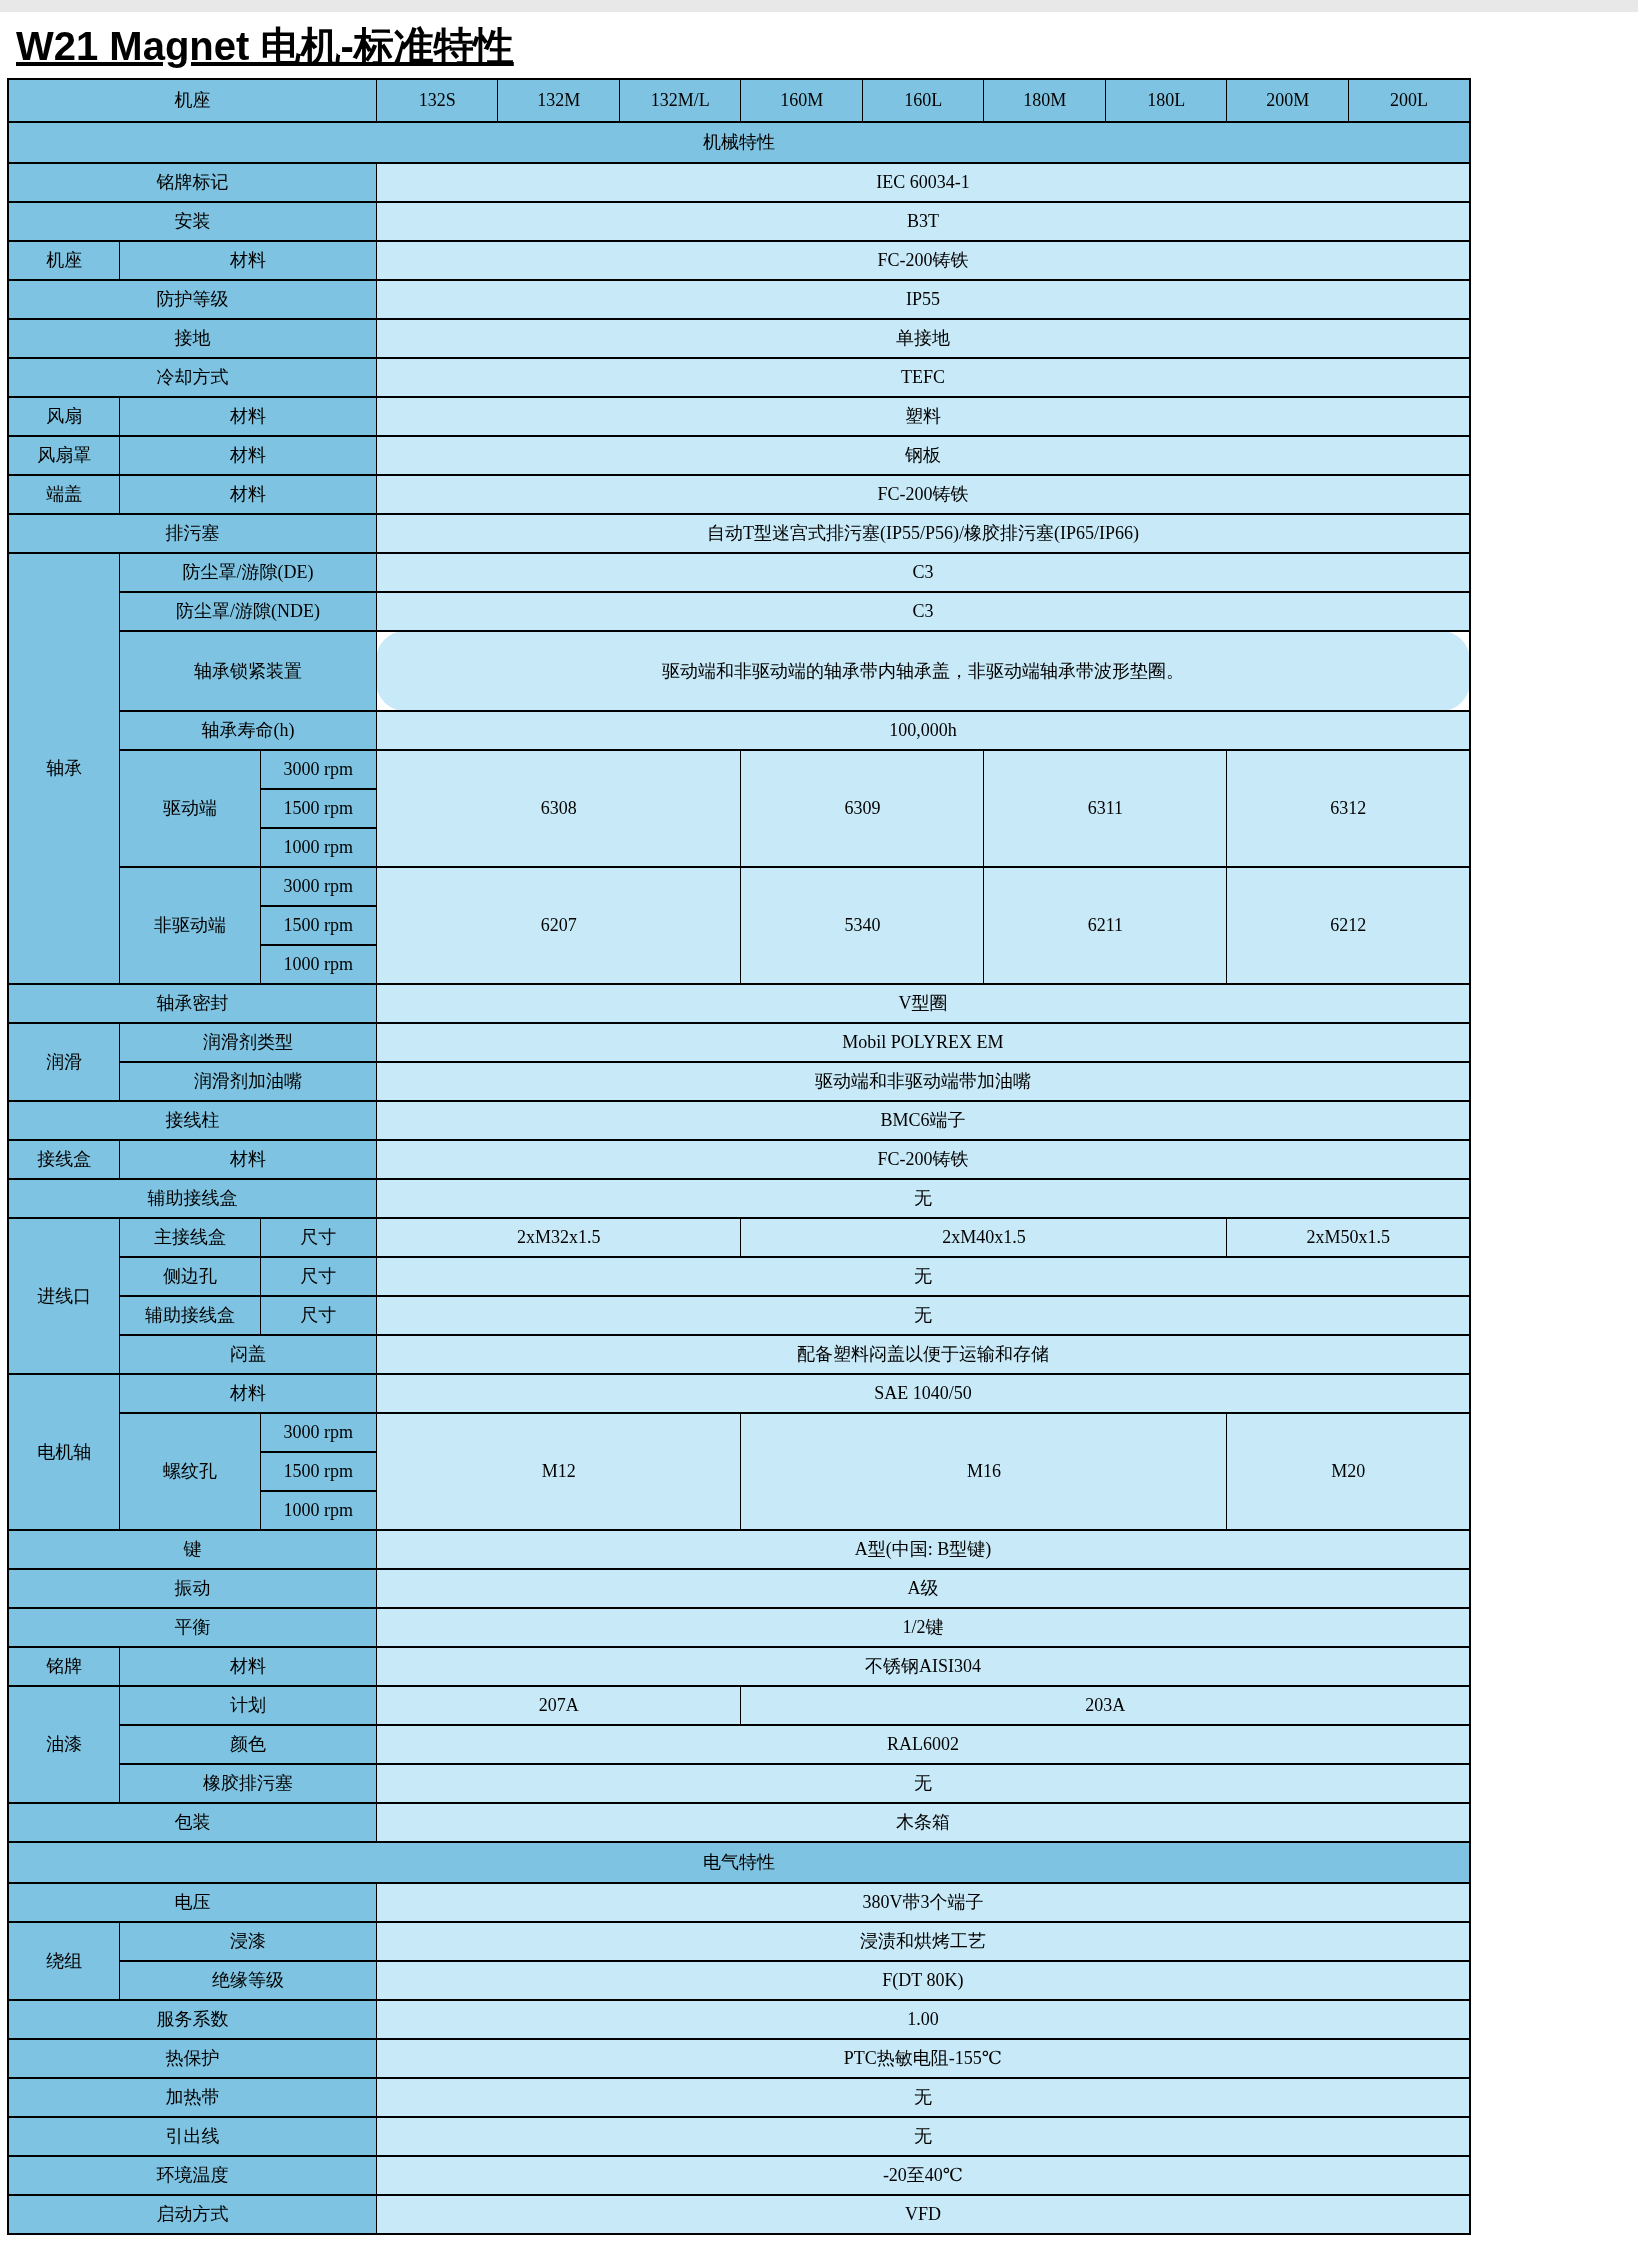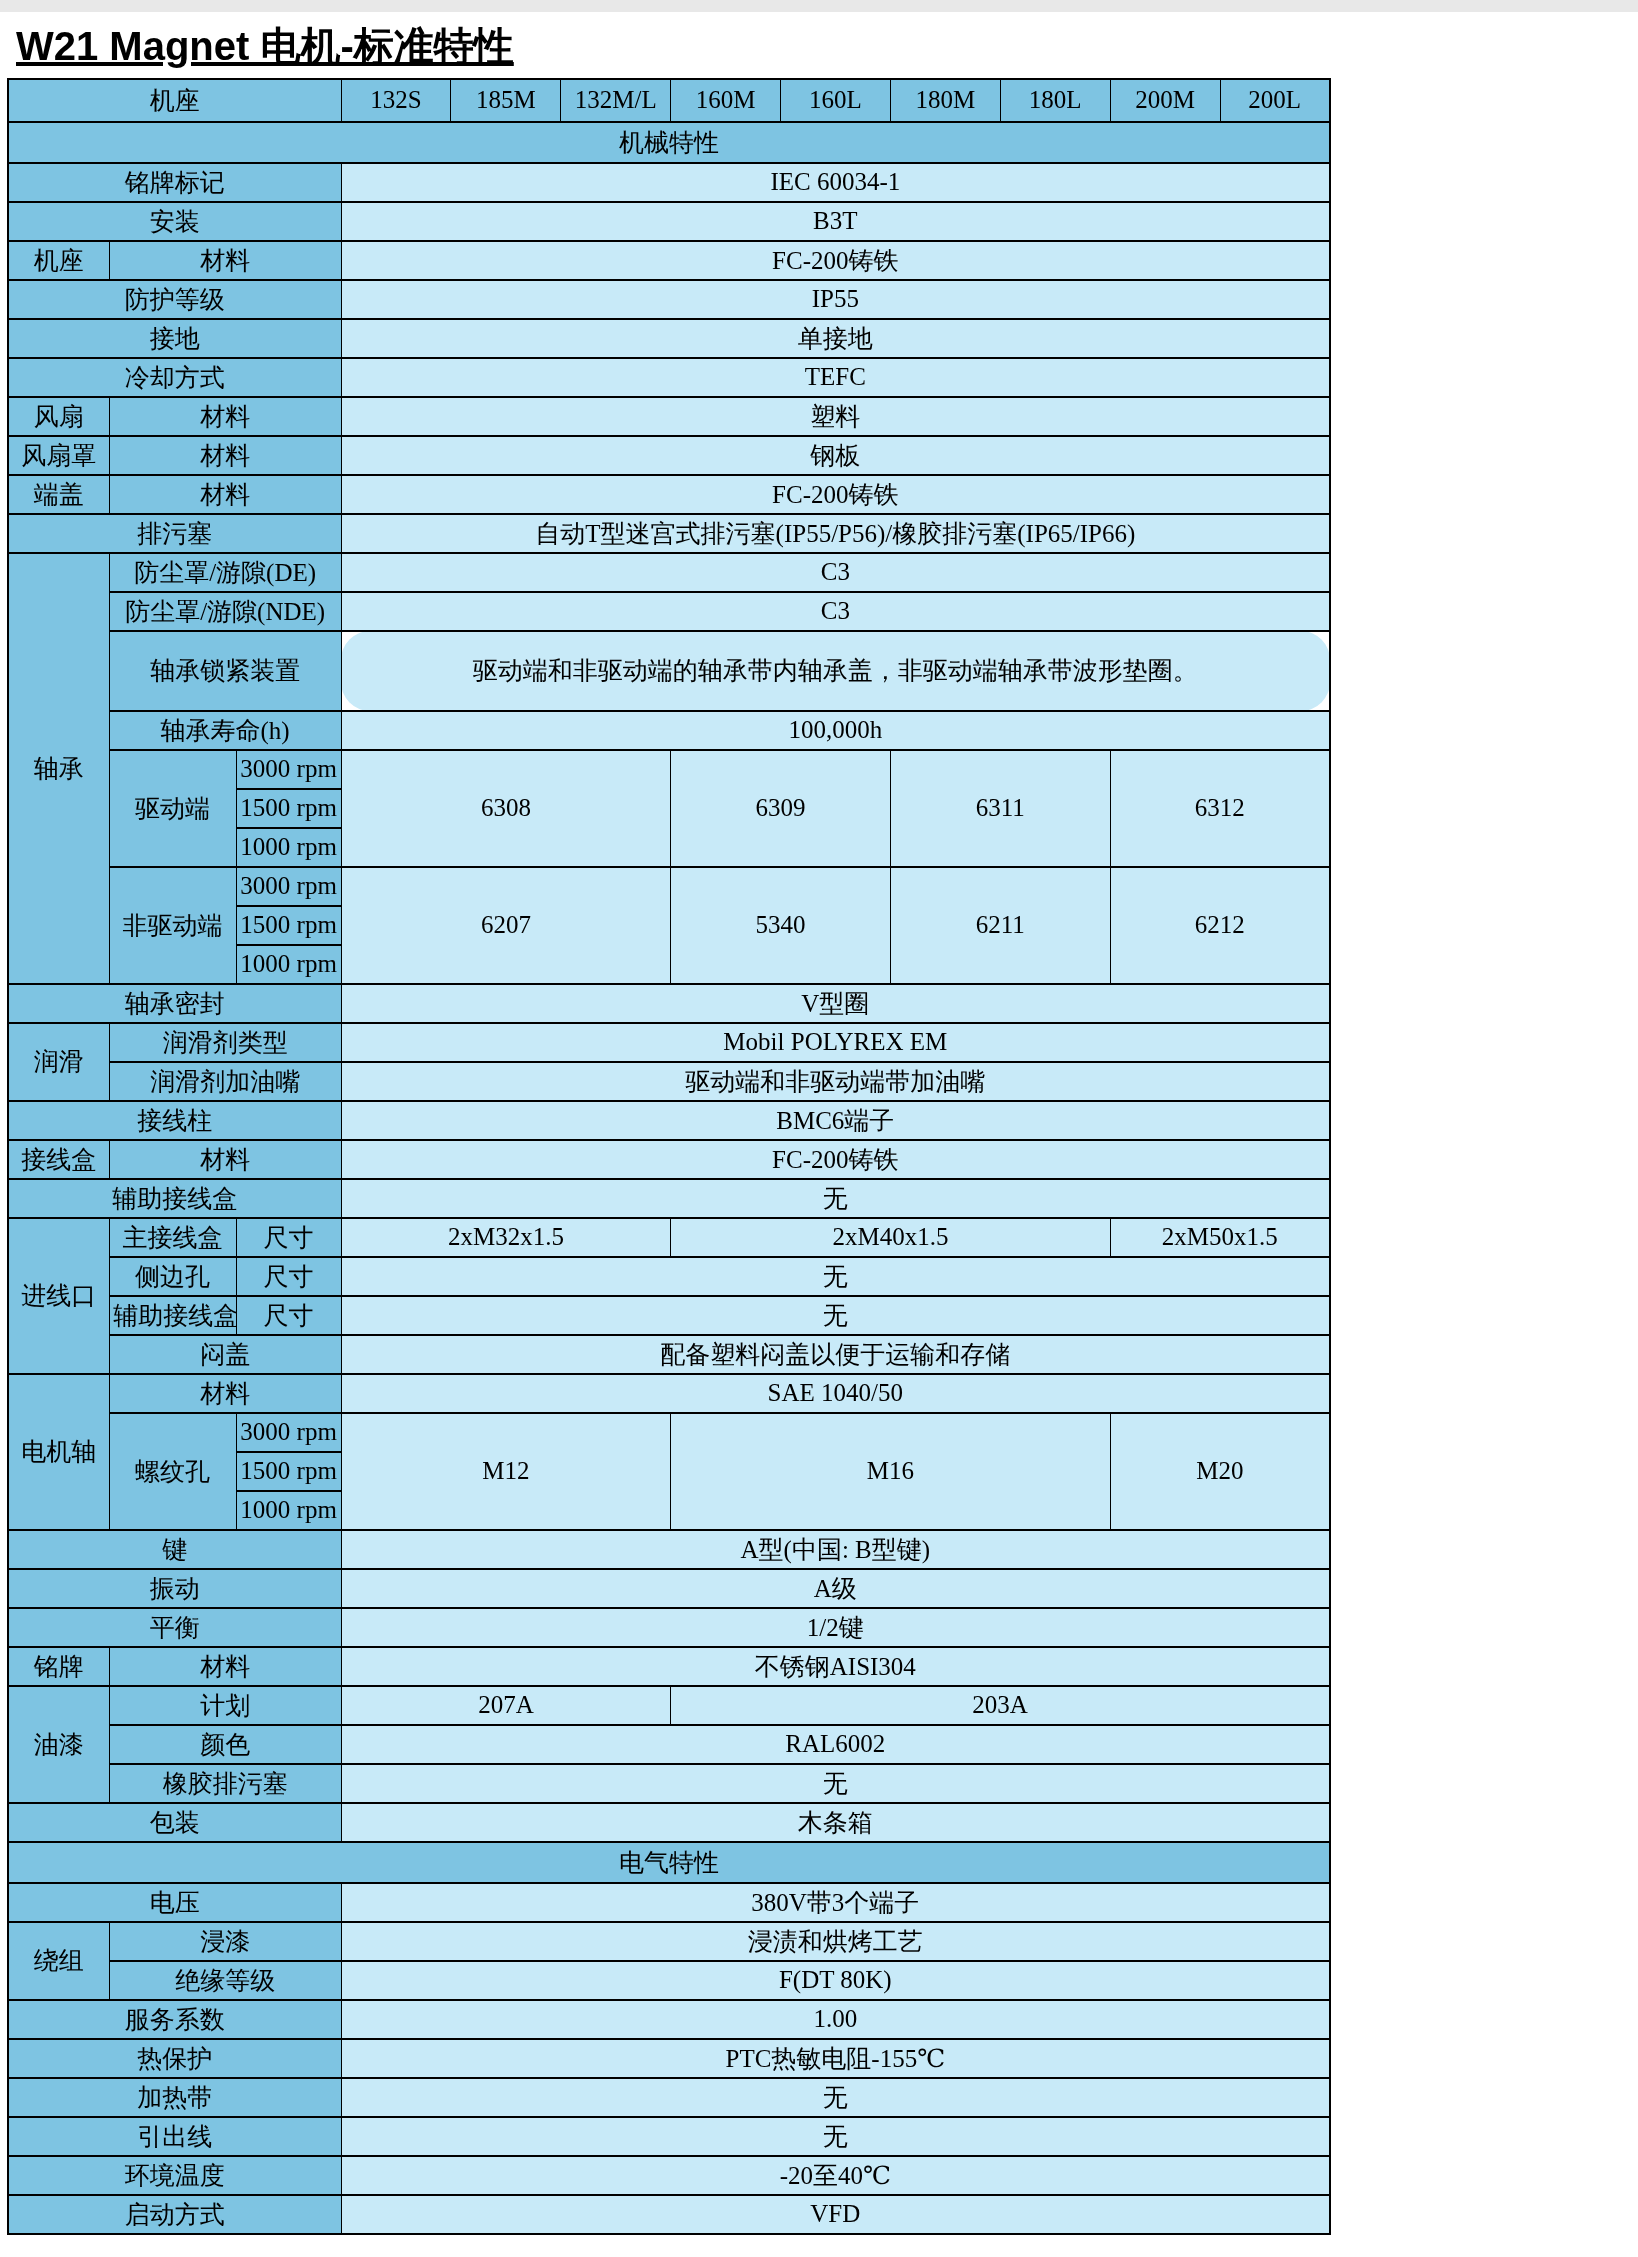--- a/index.html
+++ b/index.html
@@ -19,24 +19,24 @@
     font-weight:700;
     font-size:40px;
     line-height:1.15;
     letter-spacing:0px;
     color:#000;
     text-decoration:underline;
   }
   table.spec{
     border-collapse:collapse;
     table-layout:fixed;
-    width:1324px;
+    width:1464px;
     margin:0 0 5.3px 7px;
     border:2.7px solid var(--border);
-    font-size:25px;
+    font-size:18px;
   }
   table.spec td, table.spec th{
     border-left:1.8px solid var(--border);
     border-right:1.8px solid var(--border);
     border-top:2.7px solid var(--border);
     border-bottom:2.7px solid var(--border);
     text-align:center;
     vertical-align:middle;
     padding:1.8px 3.5px;
     overflow:hidden;
@@ -74,21 +74,21 @@
       <col style="width:8.311%">
     <col style="width:8.311%">
       <col style="width:8.311%">
       <col style="width:8.311%">
   </colgroup>
 
   <tbody>
       <tr class="h48">
     <th class="lbl" colspan="3">机座</th>
     <th class="lbl">132S</th>
-    <th class="lbl">185M</th>
+    <th class="lbl">132M</th>
     <th class="lbl">132M/L</th>
     <th class="lbl b">160M</th>
     <th class="lbl b">160L</th>
     <th class="lbl b">180M</th>
     <th class="lbl b">180L</th>
     <th class="lbl b">200M</th>
     <th class="lbl">200L</th>
   </tr>
 
   <tr class="section">

